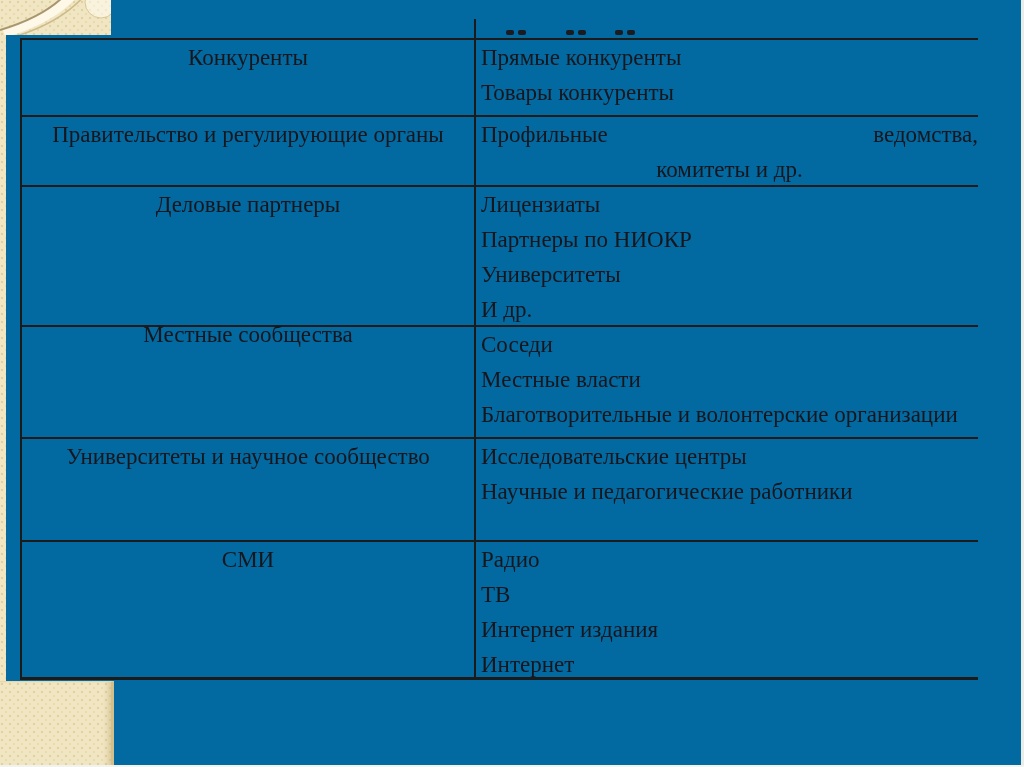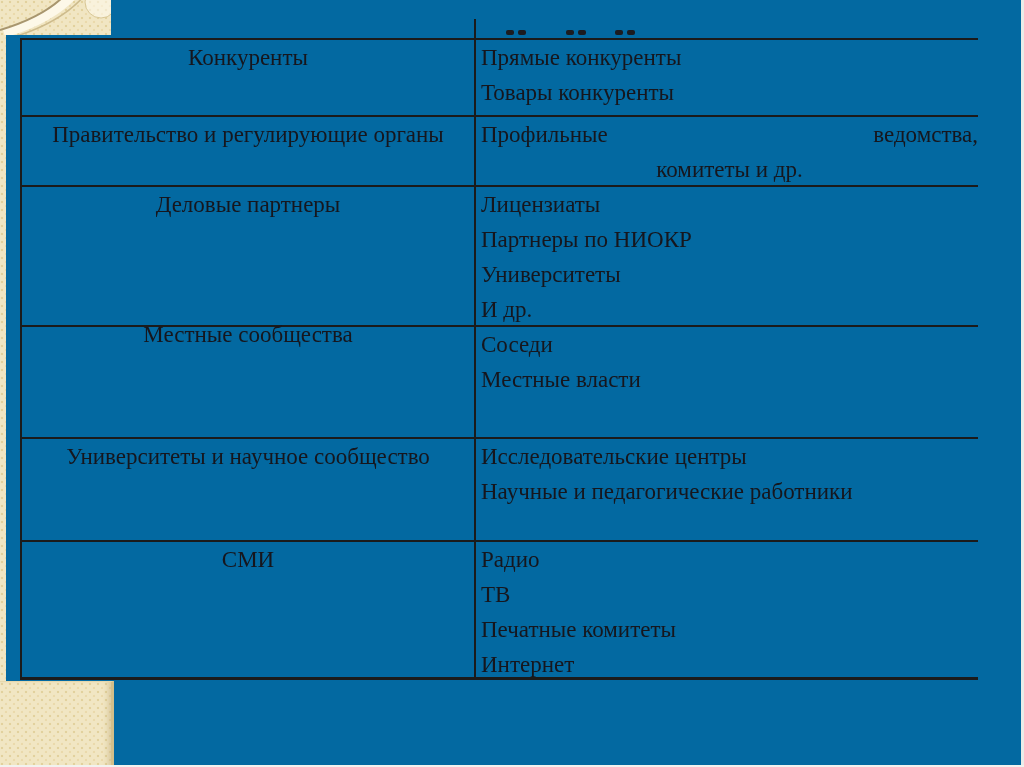--- a/index.html
+++ b/index.html
@@ -98,28 +98,29 @@
       <div class="cell-right" style="top: 187px;">
         <div class="cell-line">Лицензиаты</div>
         <div class="cell-line">Партнеры по НИОКР</div>
         <div class="cell-line">Университеты</div>
         <div class="cell-line">И др.</div>
       </div>
       <div class="cell-left" style="top: 317px;">Местные сообщества</div>
       <div class="cell-right" style="top: 327px;">
         <div class="cell-line">Соседи</div>
         <div class="cell-line">Местные власти</div>
+        <div class="cell-line">Благотворительные и волонтерские организации</div>
       </div>
       <div class="cell-left" style="top: 439px;">Университеты и научное сообщество</div>
       <div class="cell-right" style="top: 439px;">
         <div class="cell-line">Исследовательские центры</div>
         <div class="cell-line">Научные и педагогические работники</div>
       </div>
       <div class="cell-left" style="top: 542px;">СМИ</div>
       <div class="cell-right" style="top: 542px;">
         <div class="cell-line">Радио</div>
         <div class="cell-line">ТВ</div>
-        <div class="cell-line">Печатные комитеты</div>
+        <div class="cell-line">Интернет издания</div>
         <div class="cell-line">Интернет</div>
       </div>
     </div>
 
 </div>
 
 </body></html>

